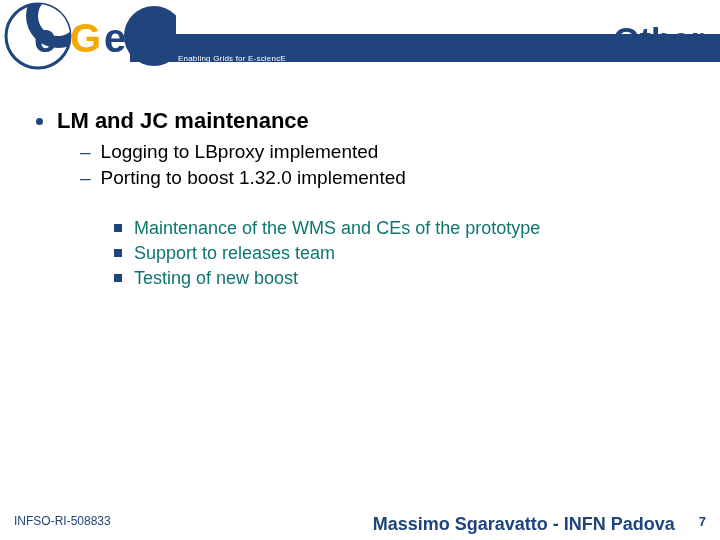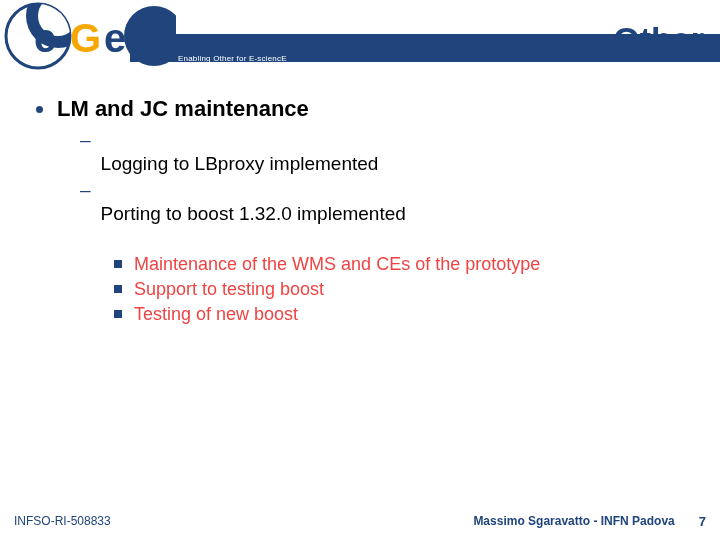--- a/index.html
+++ b/index.html
@@ -41,21 +41,21 @@
     color: #20457c;
   }
   
   .logo-svg { position: absolute; left: 4px; top: 2px; }
   .content {
     padding: 20px 28px 0 36px;
   }
   .bullet-row {
     display: flex;
     align-items: flex-start;
-    margin-top: 4px;
+    margin-top: 16px;
     margin-bottom: 6px;
   }
   .bullet-dot {
     width: 7px; height: 7px; background: #20457c; border-radius: 50%;
     margin-top: 10px; margin-right: 14px; flex-shrink: 0;
   }
   .bullet-heading {
     font-size: 22px;
     font-weight: bold;
     color: #000;
@@ -73,56 +73,55 @@
   .sub-dash {
     color: #20457c;
     font-size: 19px;
     line-height: 24px;
     margin-right: 10px;
   }
   .sub-text {
     font-size: 19px;
     line-height: 24px;
     color: #000;
-    margin-top: 24px;
   }
   .sq-list {
     margin-left: 78px;
     margin-top: 4px;
   }
   .sq-item {
     display: flex;
     align-items: flex-start;
     margin-bottom: 0px;
   }
   .sq-mark {
     width: 8px; height: 8px; background: #20457c;
     margin-top: 8px; margin-right: 12px; flex-shrink: 0;
   }
   .sq-text {
     font-size: 18px;
     line-height: 25px;
-    color: #ef4444;
+    color: #0f766e;
   }
   .footer {
     position: absolute;
     left: 0; right: 0; bottom: 0;
     height: 26px;
     display: flex;
     align-items: flex-start;
     padding: 0 14px;
   }
   .footer-left {
     font-size: 12px;
     color: #20457c;
     font-weight: normal;
   }
   .footer-right {
     margin-left: auto;
-    font-size: 12px;
+    font-size: 18px;
     font-weight: bold;
     color: #20457c;
   }
   .footer-num {
     font-size: 13px;
     font-weight: bold;
     color: #20457c;
     margin-left: 24px;
   }
 </style>
@@ -140,21 +139,21 @@
     <circle cx="34" cy="34" r="32" fill="#ffffff" stroke="#20457c" stroke-width="3"></circle>
     <g clip-path="url(#oc)">
       <circle cx="54" cy="14" r="32" fill="#20457c"></circle>
       <circle cx="54" cy="14" r="20" fill="#ffffff"></circle>
     </g>
     <circle cx="150" cy="34" r="30" fill="#20457c"></circle>
     <text x="30" y="50" font-family="Arial" font-size="40" font-weight="bold" fill="#20457c">e</text>
     <text x="66" y="50" font-family="Arial" font-size="40" font-weight="bold" fill="#f4a800">G</text>
     <text x="100" y="50" font-family="Arial" font-size="40" font-weight="bold" fill="#20457c">ee</text>
   </svg>
-  <div class="tagline">Enabling Other for E-sciencE</div>
+  <div class="tagline">Enabling Grids for E-sciencE</div>
   <div class="title">Other</div>
 </div>
 
 <div class="content">
 
   <div class="bullet-row">
     <div class="bullet-dot"></div>
     <div class="bullet-heading">LM and JC maintenance</div>
   </div>
   <div class="sub-list">
@@ -168,21 +167,21 @@
     </div>
   </div>
 
   <div class="sq-list">
     <div class="sq-item">
       <div class="sq-mark"></div>
       <div class="sq-text">Maintenance of the WMS and CEs of the prototype</div>
     </div>
     <div class="sq-item">
       <div class="sq-mark"></div>
-      <div class="sq-text">Support to testing boost</div>
+      <div class="sq-text">Support to releases team</div>
     </div>
     <div class="sq-item">
       <div class="sq-mark"></div>
       <div class="sq-text">Testing of new boost</div>
     </div>
   </div>
 
 </div>
 
 <div class="footer">

